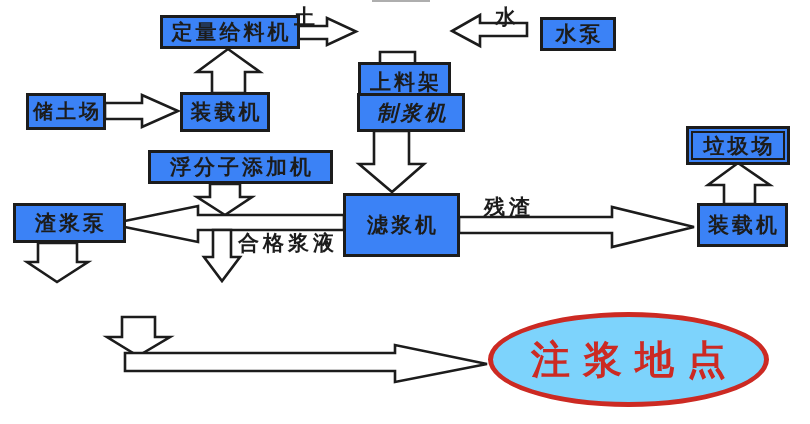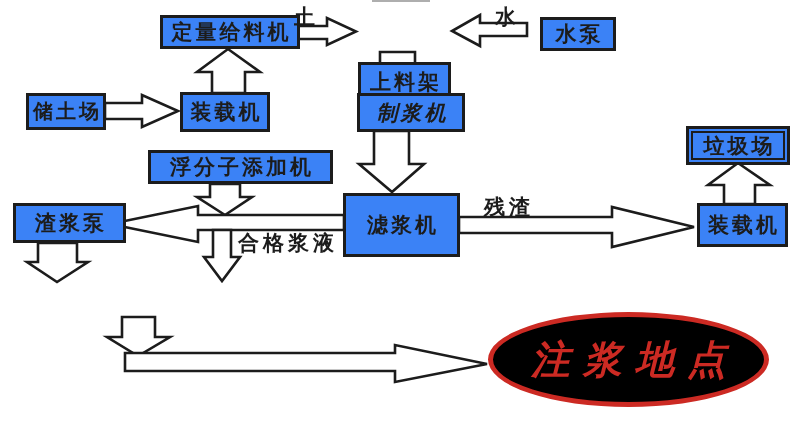--- a/index.html
+++ b/index.html
@@ -20,25 +20,24 @@
     box-sizing:border-box; width:100%; height:100%;
     border:2px solid #1c1c1c; display:flex; align-items:center; justify-content:center;
   }
   .elabel {
     position:absolute; color:#1c1c1c; font-weight:bold; font-size:21px;
     letter-spacing:4px; white-space:nowrap;
   }
   .terminal {
     position:absolute; left:488px; top:312px; width:281px; height:95px;
     box-sizing:border-box; border:5px solid #cc2a23; border-radius:50%;
-    background:#000000; color:#cc2a23;
+    background:#7dd3fc; color:#cc2a23;
     display:flex; align-items:center; justify-content:center;
     font-weight:bold; font-size:39px; letter-spacing:13px; text-indent:13px;
     white-space:nowrap;
-    font-style:italic;
   }
   .artifact { position:absolute; background:#aeaeae; }
 </style>
 </head>
 <body>
 
 <div class="stage">
 
   <div class="artifact" style="left:372px;top:0;width:58px;height:2px;"></div>
 

